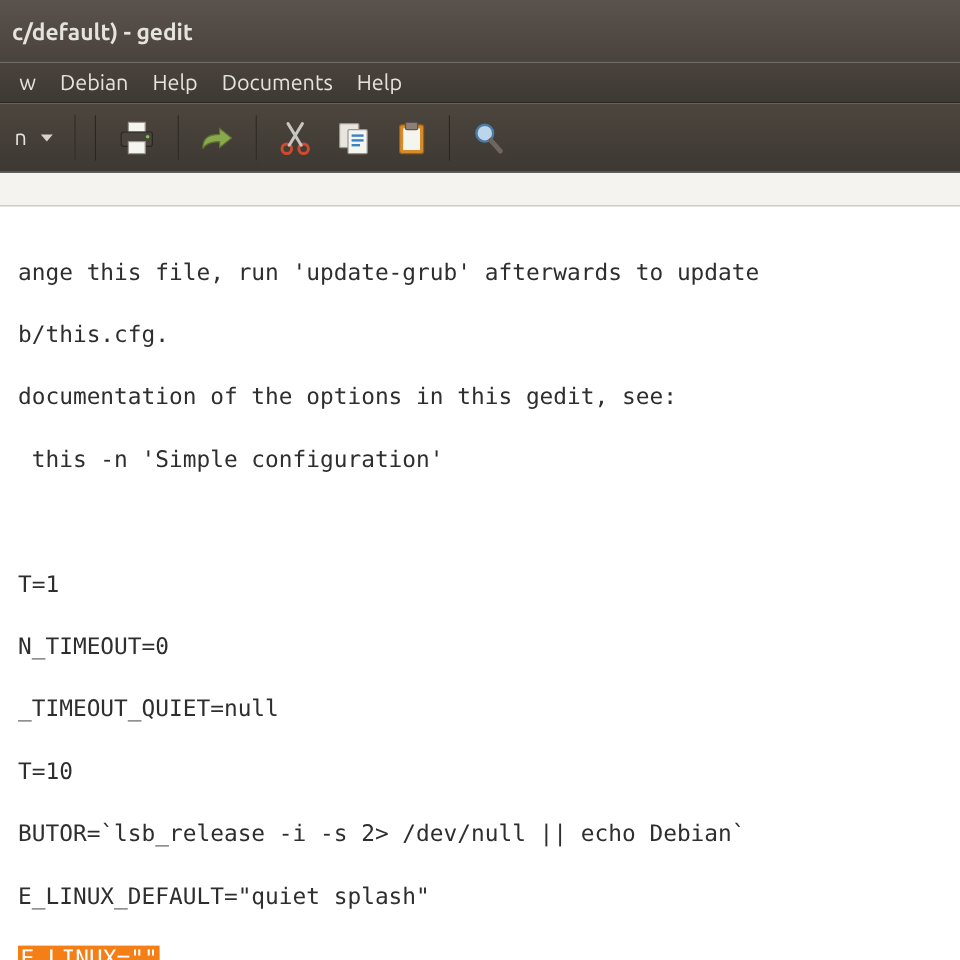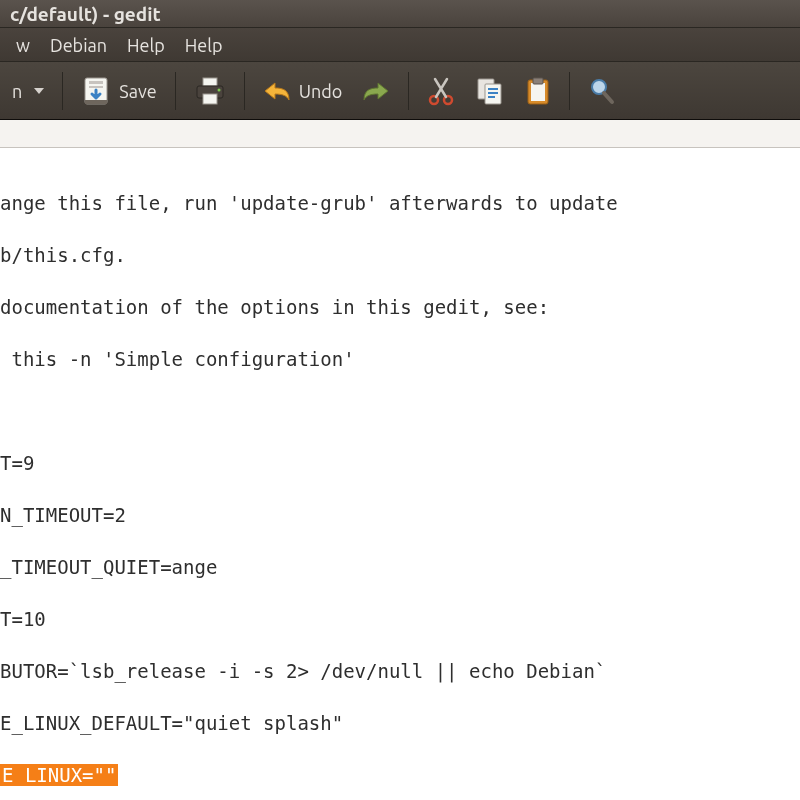--- a/index.html
+++ b/index.html
@@ -6,21 +6,21 @@
   body {
     font-family: "Ubuntu", "DejaVu Sans", sans-serif;
     background: #fff;
     width: 800px;
     height: 800px;
     overflow: hidden;
   }
   .titlebar {
     background: linear-gradient(to bottom, #5a534d 0%, #4a433d 100%);
     color: #e6e3df;
-    height: 28px;
+    height: 52px;
     display: flex;
     align-items: center;
     padding: 0 10px;
     font-size: 19px;
     font-weight: bold;
     border-bottom: 1px solid #2a2722;
   }
   .menubar {
     background: linear-gradient(to bottom, #4a433d 0%, #3f3933 100%);
     color: #e6e3df;
@@ -66,21 +66,21 @@
   }
   .content {
     font-family: "DejaVu Sans Mono", "Liberation Mono", monospace;
     font-size: 19px;
     line-height: 26px;
     color: #2e2e2e;
     padding: 16px 0 0 0;
     white-space: pre;
     overflow: hidden;
   }
-  .content .line { padding-left: 0; }
+  .content .line { padding-left: 15px; }
   .highlight {
     background: #f57f17;
     color: #fff;
     padding: 0 2px;
   }
   
   svg { display: block; }
   .arrow-svg { width: 28px; height: 22px; }
   .dropdown-caret {
     width: 0; height: 0;
@@ -94,62 +94,47 @@
 <body>
 
 <div class="titlebar">
   <span>c/default) - gedit</span>
 </div>
 
 <div class="menubar">
   <span class="menu-item">w</span>
   <span class="menu-item">Debian</span>
   <span class="menu-item">Help</span>
+  <span class="menu-item">Documents</span>
   <span class="menu-item">Help</span>
 </div>
 
 <div class="toolbar">
 
   <div class="btn">
     <span>n</span>
     <span class="dropdown-caret"></span>
   </div>
 
   <div class="vsep"></div>
 
-  <div class="btn">
-    <svg width="30" height="30" viewBox="0 0 30 30">
-      <rect x="4" y="2" width="22" height="26" rx="2" fill="#f5f5f0" stroke="#9a958e"></rect>
-      <rect x="8" y="5" width="14" height="3" fill="#c7c3be"></rect>
-      <rect x="8" y="10" width="14" height="2" fill="#c7c3be"></rect>
-      <path d="M15 14 L15 22 M11 18 L15 22 L19 18" stroke="#3b82c4" stroke-width="3" fill="none" stroke-linecap="round" stroke-linejoin="round"></path>
-      <rect x="4" y="24" width="22" height="4" fill="#6e665d"></rect>
-    </svg>
-    <span>Save</span>
-  </div>
 
   <div class="vsep"></div>
 
   <div class="btn">
     <svg width="32" height="30" viewBox="0 0 32 30">
       <rect x="9" y="2" width="14" height="8" fill="#f5f5f0" stroke="#9a958e"></rect>
       <rect x="3" y="10" width="26" height="12" rx="2" fill="#4a433d" stroke="#2a2722"></rect>
       <rect x="9" y="18" width="14" height="10" fill="#f5f5f0" stroke="#9a958e"></rect>
       <circle cx="25" cy="14" r="1.5" fill="#7ec850"></circle>
     </svg>
   </div>
 
   <div class="vsep"></div>
 
-  <div class="btn">
-    <svg class="arrow-svg" viewBox="0 0 28 22">
-      <path d="M12 3 L2 11 L12 19 L12 14 C20 14 24 16 26 20 C26 10 20 8 12 8 Z" fill="#f4b43a" stroke="#b8791a" stroke-width="1"></path>
-    </svg>
-    <span>Undo</span>
-  </div>
 
   <div class="btn">
     <svg class="arrow-svg" viewBox="0 0 28 22">
       <path d="M16 3 L26 11 L16 19 L16 14 C8 14 4 16 2 20 C2 10 8 8 16 8 Z" fill="#8aa84e" stroke="#5e7430" stroke-width="1"></path>
     </svg>
   </div>
 
   <div class="vsep"></div>
 
   <div class="btn">
@@ -195,25 +180,25 @@
 <span class="line">ange this file, run 'update-grub' afterwards to update</span>
 
 <span class="line">b/this.cfg.</span>
 
 <span class="line">documentation of the options in this gedit, see:</span>
 
 <span class="line"> this -n 'Simple configuration'</span>
 
 <span class="line"></span>
 
-<span class="line">T=9</span>
-
-<span class="line">N_TIMEOUT=2</span>
-
-<span class="line">_TIMEOUT_QUIET=ange</span>
+<span class="line">T=1</span>
+
+<span class="line">N_TIMEOUT=0</span>
+
+<span class="line">_TIMEOUT_QUIET=null</span>
 
 <span class="line">T=10</span>
 
 <span class="line">BUTOR=`lsb_release -i -s 2&gt; /dev/null || echo Debian`</span>
 
 <span class="line">E_LINUX_DEFAULT="quiet splash"</span>
 
 <span class="line"><span class="highlight">E_LINUX=""</span></span>
 
 <span class="line"></span>

